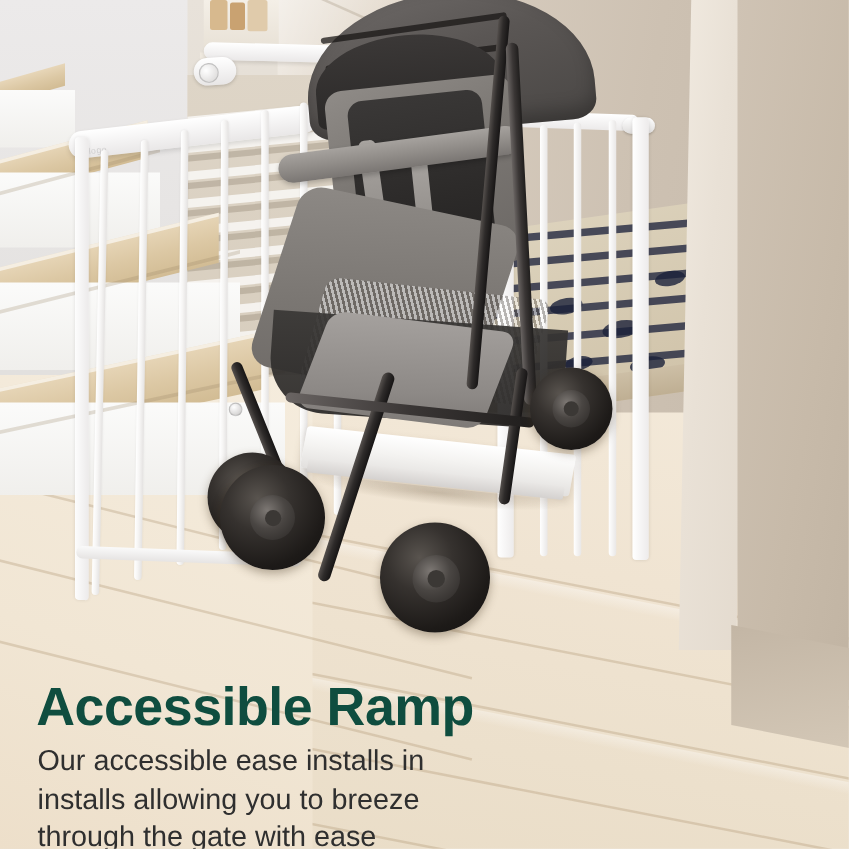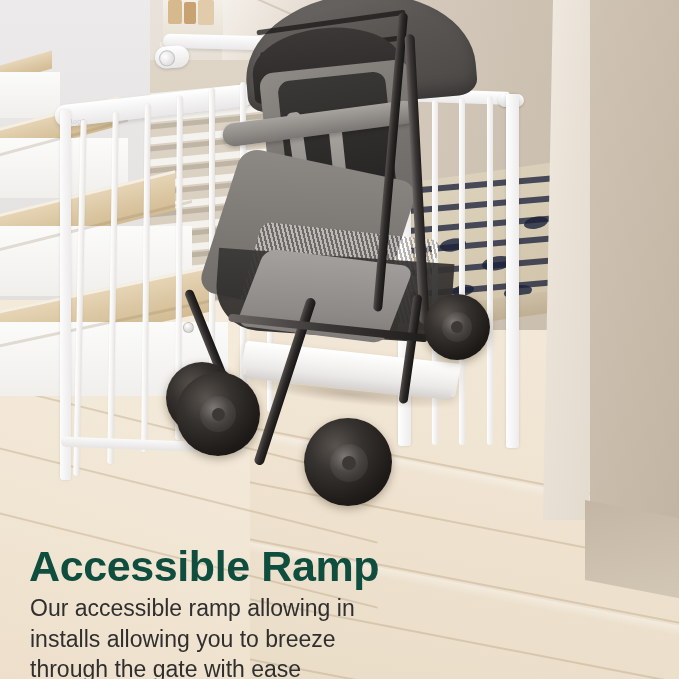--- a/index.html
+++ b/index.html
@@ -376,19 +376,19 @@
     <div class="hub-core" style="left:162px;top:462px;width:14px;height:14px;"></div>
 
     <div class="wheel" style="left:244px;top:300px;width:66px;height:66px;"></div>
     <div class="hub" style="left:262px;top:318px;width:30px;height:30px;"></div>
     <div class="hub-core" style="left:271px;top:327px;width:12px;height:12px;"></div>
   </div>
 
   <div class="text-area">
     <div class="headline" style="color: rgb(15, 77, 63);">Accessible Ramp</div>
     <div class="subcopy" style="color: rgb(47, 47, 47);">
-      <span class="subline">Our accessible ramp allowing in</span>
+      <span class="subline">Our accessible ease installs in</span>
       <span class="subline">installs allowing you to breeze</span>
       <span class="subline">through the gate with ease</span>
     </div>
   </div>
 
 </div>
 
 </body></html>

